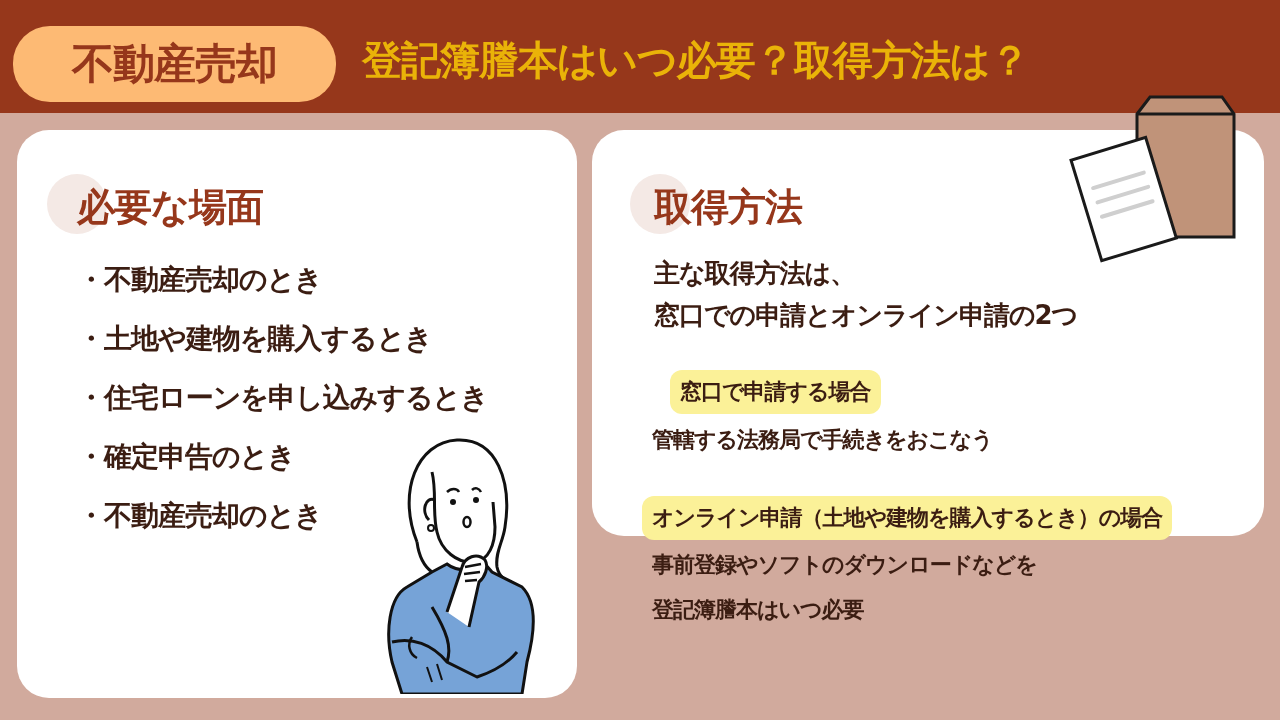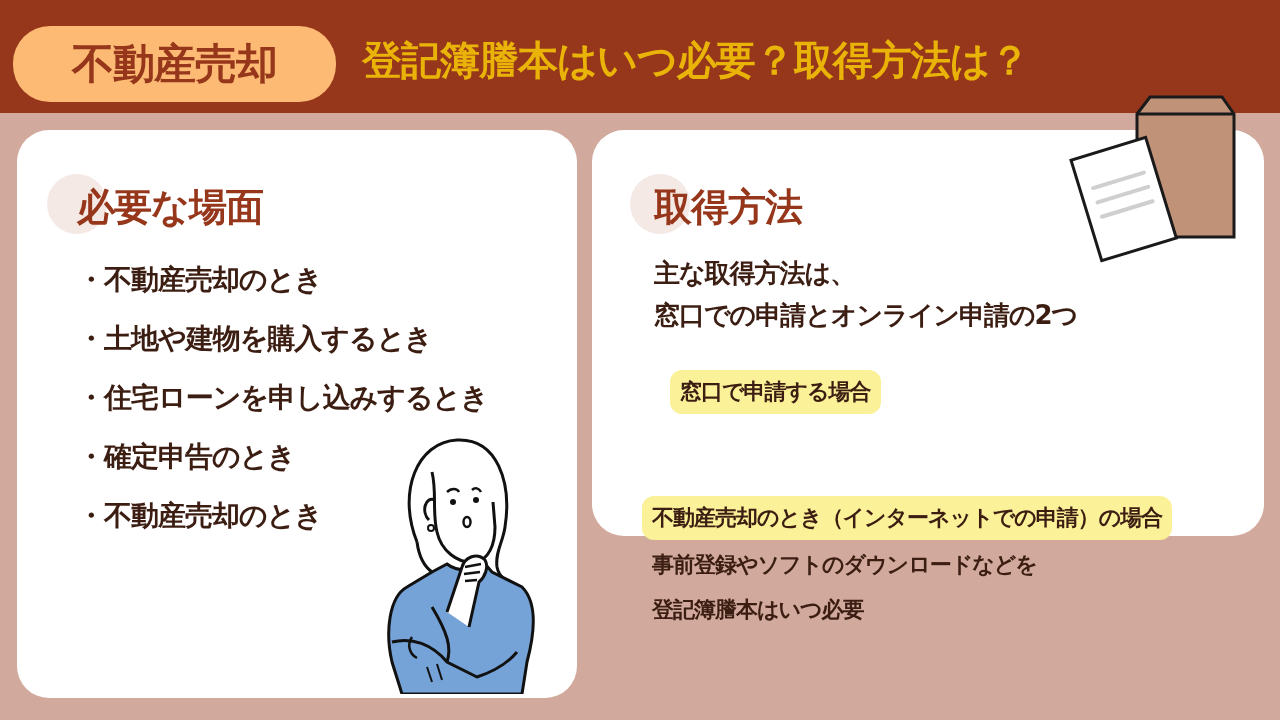--- a/index.html
+++ b/index.html
@@ -101,22 +101,23 @@
   </svg>
 </div>
 
 <div class="card right">
   <div class="circle" style="left:38px; top:44px;"></div>
   <div class="section-heading" style="left:62px; top:52px;">取得方法</div>
   <div class="r-text" style="left:62px; top:126px; font-size:26px;">主な取得方法は、</div>
   <div class="r-text" style="left:62px; top:168px; font-size:26px;">窓口での申請とオンライン申請の2つ</div>
 
   <div class="hl" style="left:50px; top:240px;margin-left:28px;">窓口で申請する場合</div>
+  <div class="r-text" style="left:60px; top:295px; font-size:22px;">管轄する法務局で手続きをおこなう</div>
 
-  <div class="hl" style="left:50px; top:366px;">不動産売却のとき（インターネットでの申請）の場合</div>
+  <div class="hl" style="left:50px; top:366px;">オンライン申請（土地や建物を購入するとき）の場合</div>
   <div class="r-text" style="left:60px; top:420px; font-size:22px;">事前登録やソフトのダウンロードなどを</div>
   <div class="r-text" style="left:60px; top:465px; font-size:22px;">登記簿謄本はいつ必要</div>
 </div>
 
 <svg class="illust" style="left:1062px; top:92px;" width="180" height="176" viewBox="0 0 180 176">
   <path d="M75 22 L88 5 L160 5 L172 22 L172 145 L75 145 Z" fill="#c09379" stroke="#1a1a1a" stroke-width="3"></path>
   <line x1="75" y1="22" x2="172" y2="22" stroke="#1a1a1a" stroke-width="3"></line>
   <g transform="rotate(-17 60 105)">
     <rect x="22" y="55" width="78" height="105" fill="#ffffff" stroke="#1a1a1a" stroke-width="3"></rect>
     <line x1="35" y1="88" x2="88" y2="88" stroke="#cfcfcf" stroke-width="4" stroke-linecap="round"></line>

